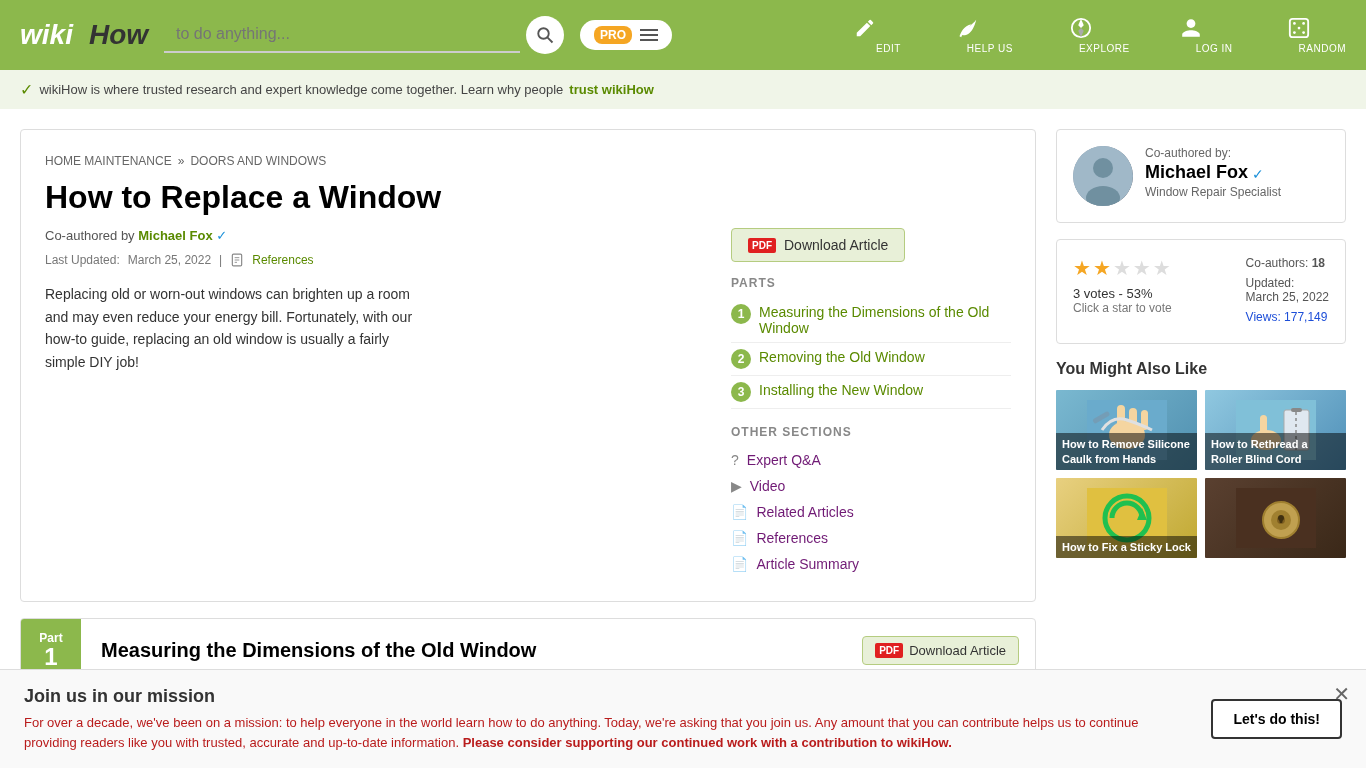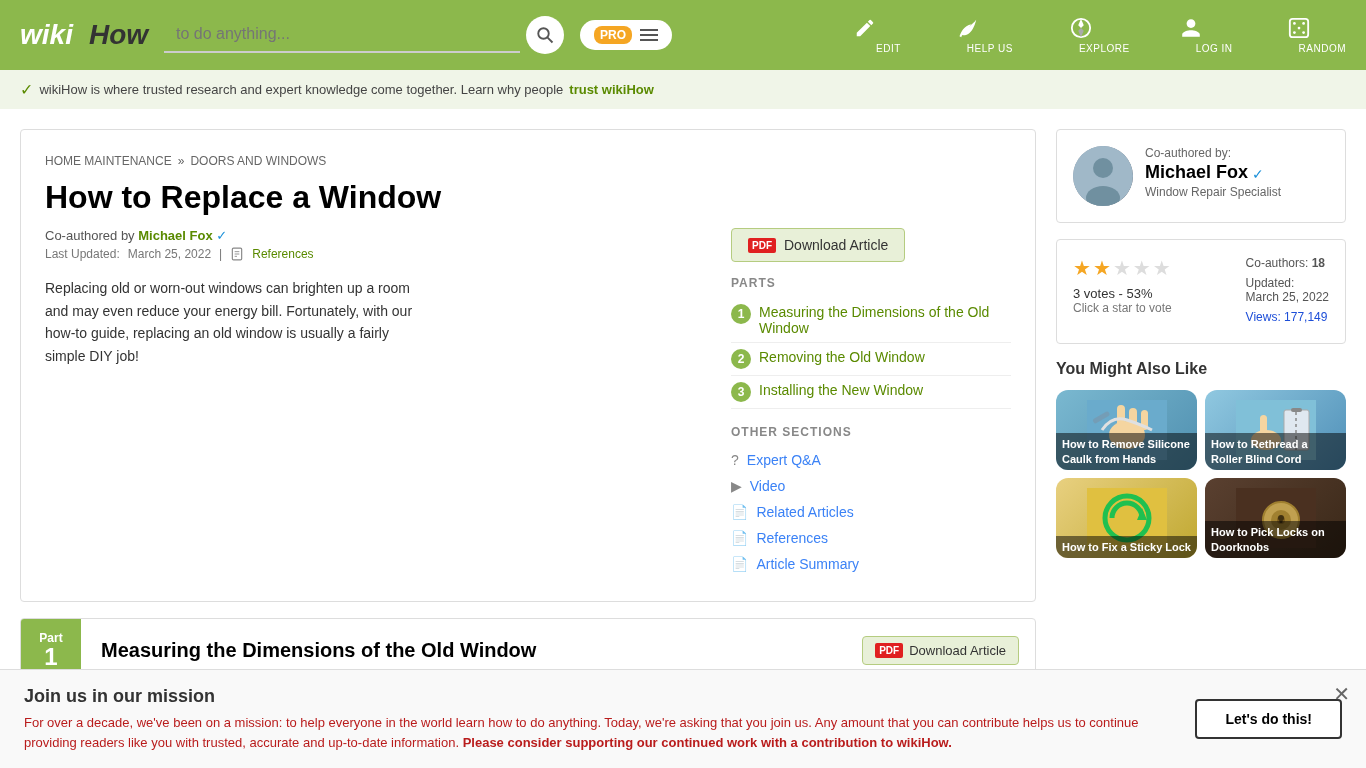--- a/index.html
+++ b/index.html
@@ -143,21 +143,21 @@
     .article-title {
       font-size: 32px;
       font-weight: bold;
       color: #000;
       margin-bottom: 12px;
       line-height: 1.2;
     }
     .author-line {
       font-size: 13px;
       color: #555;
-      margin-bottom: 4px;
+      margin-bottom: 10px;
     }
     .author-line a { color: #5a8a00; text-decoration: none; font-weight: bold; }
     .date-line {
       font-size: 12px;
       color: #777;
       margin-bottom: 16px;
       display: flex;
       align-items: center;
       gap: 8px;
     }
@@ -234,21 +234,21 @@
       margin-bottom: 8px;
     }
     .other-list { list-style: none; }
     .other-list li {
       display: flex;
       align-items: center;
       gap: 8px;
       padding: 5px 0;
       cursor: pointer;
     }
-    .other-list li a { color: #3b82f6; text-decoration: none; font-size: 14px; }
+    .other-list li a { color: #701a75; text-decoration: none; font-size: 14px; }
     .other-icon { font-size: 14px; color: #888; }
 
     .article-top-content {
       display: flex;
       gap: 20px;
     }
 
     
     .part-section {
       background: #fff;
@@ -356,21 +356,21 @@
       color: #333;
       margin-bottom: 12px;
     }
     .also-like-grid {
       display: grid;
       grid-template-columns: 1fr 1fr;
       gap: 8px;
     }
     .also-like-item {
       position: relative;
-      border-radius: 12px;
+      border-radius: 1px;
       overflow: hidden;
       cursor: pointer;
     }
     .also-like-img {
       width: 100%;
       height: 80px;
       display: flex;
       align-items: center;
       justify-content: center;
     }
@@ -414,21 +414,21 @@
       z-index: 100;
     }
     .donation-text-block { flex: 1; }
     .donation-title { font-size: 18px; font-weight: bold; color: #333; margin-bottom: 6px; }
     .donation-body { font-size: 13px; color: #b91c1c; line-height: 1.5; }
     .donation-body strong { font-weight: bold; }
     .lets-do-btn {
       background: #fff;
       border: 2px solid #333;
       border-radius: 4px;
-      padding: 10px 28px;
+      padding: 10px 20px;
       font-size: 14px;
       font-weight: bold;
       cursor: pointer;
       white-space: nowrap;
       align-self: center;
     }
     .close-donation {
       position: absolute;
       right: 16px;
       top: 12px;
@@ -762,21 +762,20 @@
               <rect width="80" height="60" fill="#4a3020"></rect>
 
               <circle cx="45" cy="32" r="18" fill="#c0a050" stroke="#a08030" stroke-width="2"></circle>
               <circle cx="45" cy="32" r="10" fill="#a08030"></circle>
               <circle cx="45" cy="32" r="4" fill="#806020"></circle>
 
               <circle cx="45" cy="30" r="3" fill="#403010"></circle>
               <rect x="43.5" y="30" width="3" height="5" rx="1" fill="#403010"></rect>
             </svg>
           </div>
-          <div class="also-like-caption">How to Pick Locks on Doorknobs</div>
         </div>
 
       </div>
     </div>
   </aside>
 </div>
 
 <div class="donation-bar">
   <div class="donation-text-block">
     <div class="donation-title">Join us in our mission</div>

